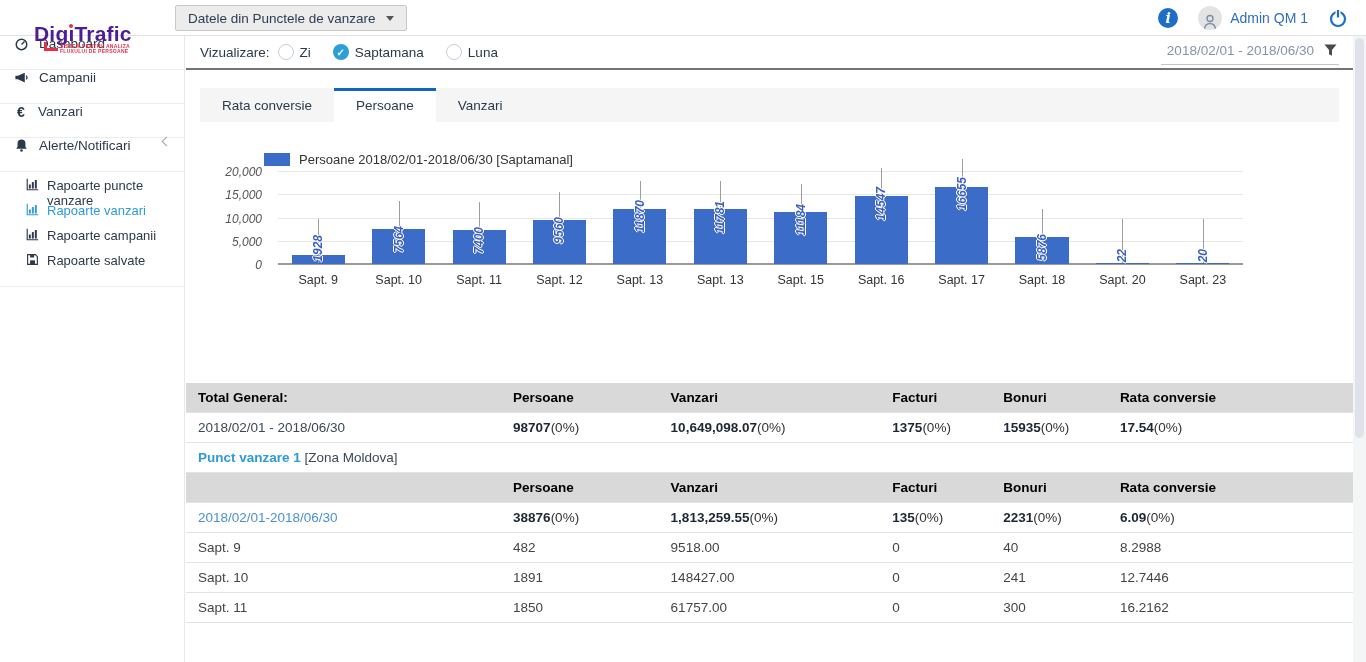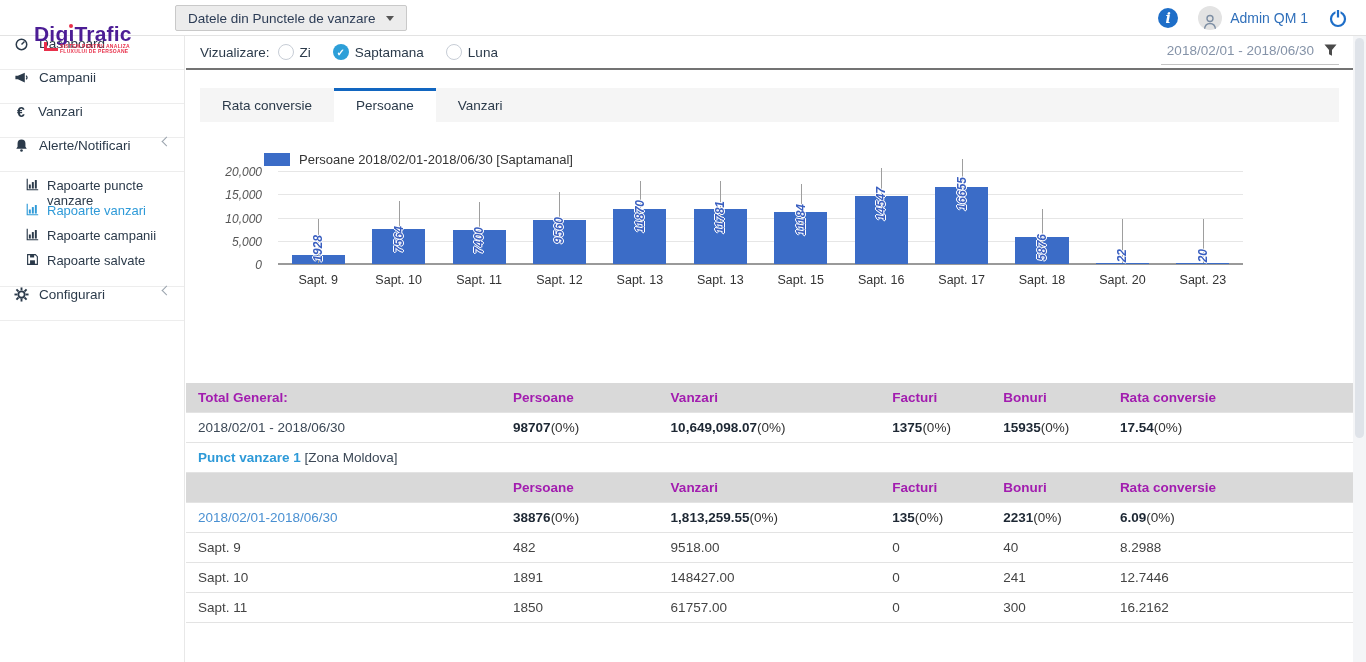--- a/index.html
+++ b/index.html
@@ -84,21 +84,21 @@
   .stem { position:absolute; left:50%; width:1px; background:#9e9e9e; }
   .bar-label { position:absolute; left:50%; margin-left:-7px; writing-mode:vertical-rl;
     transform:rotate(180deg); font-size:12px; font-weight:bold; color:#3a5fc0;
     text-shadow:-1px 0 #fff,1px 0 #fff,0 -1px #fff,0 1px #fff; white-space:nowrap; }
   .cats { margin:4px 96px 0 78px; display:flex; }
   .cat-label { flex:1; text-align:center; font-size:12.5px; color:#333; padding-top:5px; }
 
   
   table.report { width:100%; border-collapse:collapse; font-size:13.5px; }
   table.report td { padding:7px 12px; border-bottom:1px solid #e3e3e3; color:#3c4856; }
-  tr.thead td { background:#d9d9d9; font-weight:bold; color:#a21caf; }
+  tr.thead td { background:#d9d9d9; font-weight:bold; color:#000000; }
   td b { color:#1d2733; }
   .pct { color:#333; }
   .blue-link { color:#2e9ad8; font-weight:bold; cursor:pointer; }
   .date-link { color:#4a90d2; cursor:pointer; }
   tr.detail td { color:#444; }
   .c1 { width:27%; } .c2 { width:13.5%; } .c3 { width:19%; } .c4 { width:9.5%; } .c5 { width:10%; }
 </style>
 </head>
 <body>
 
@@ -196,38 +196,20 @@
         <span>Rapoarte campanii</span>
       </div>
       <div class="sub-item">
         <span><svg width="13" height="13" viewBox="0 0 16 16">
               <path d="M2 2h9.5L14 4.5V14H2z" fill="none" stroke="#2b3a4a" stroke-width="1.4"></path>
               <rect x="5" y="9" width="6" height="5" fill="#2b3a4a"></rect>
               <rect x="5" y="2.5" width="5" height="3" fill="#2b3a4a"></rect>
             </svg></span>
         <span>Rapoarte salvate</span>
       </div>
-    </div>
-    <div class="side-item">
-      <span><svg width="15" height="15" viewBox="0 0 16 16">
-            <g stroke="#2b3a4a" stroke-width="2">
-              <line x1="8" y1="0.5" x2="8" y2="3.5"></line>
-              <line x1="8" y1="12.5" x2="8" y2="15.5"></line>
-              <line x1="0.5" y1="8" x2="3.5" y2="8"></line>
-              <line x1="12.5" y1="8" x2="15.5" y2="8"></line>
-              <line x1="2.6" y1="2.6" x2="4.8" y2="4.8"></line>
-              <line x1="11.2" y1="11.2" x2="13.4" y2="13.4"></line>
-              <line x1="2.6" y1="13.4" x2="4.8" y2="11.2"></line>
-              <line x1="11.2" y1="4.8" x2="13.4" y2="2.6"></line>
-            </g>
-            <circle cx="8" cy="8" r="3.4" fill="none" stroke="#2b3a4a" stroke-width="2"></circle>
-            <circle cx="8" cy="8" r="1.2" fill="#fff"></circle>
-          </svg></span>
-      <span class="lbl">Configurari</span>
-      <span class="chev left"></span>
     </div>
   </div>
 
   <div class="vscroll">
       <div class="thumb"></div>
     </div>
 
   <div class="main">
 
     <div class="toolbar">

